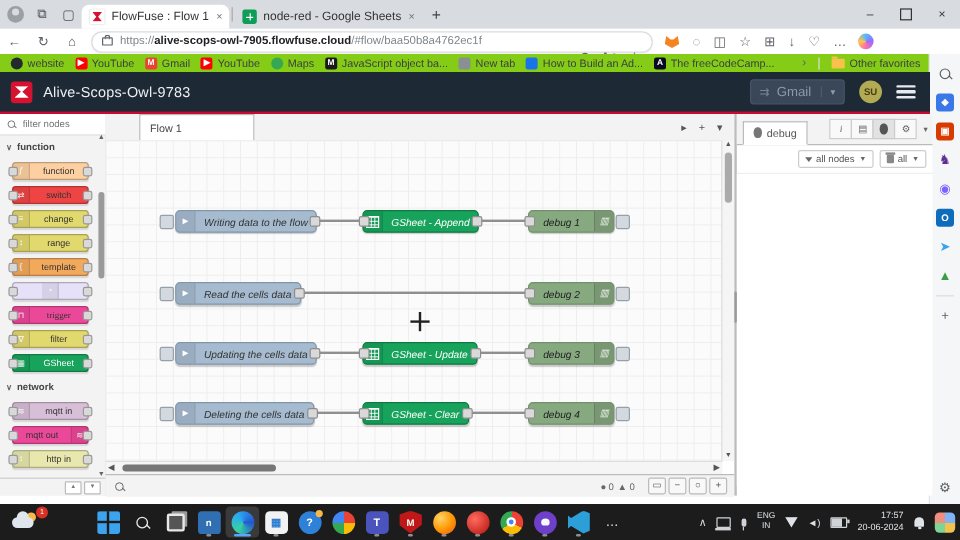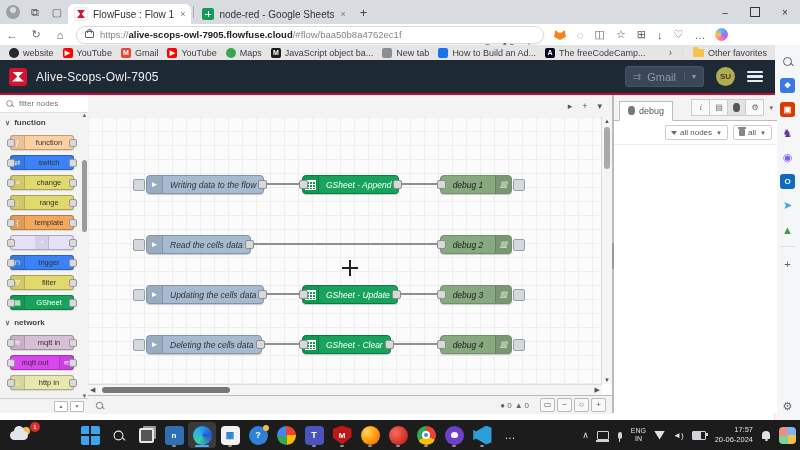--- a/index.html
+++ b/index.html
@@ -32,21 +32,21 @@
   .lock::before{content:'';position:absolute;left:1px;top:-3px;width:3px;height:3px;border:1px solid #5f6368;border-bottom:none;border-radius:3px 3px 0 0;}
   .url-scheme,.url-path{color:#80868b;}
   .url-domain{color:#202124;font-weight:bold;}
   #url-pill .spacer{flex:1;}
   .pill-ic{color:#5f6368;font-size:14px;margin-left:8px;margin-top:27px;}
   .mag{display:inline-block;width:7px;height:7px;border:1.4px solid #5f6368;border-radius:50%;position:relative;}
   .mag::after{content:'';position:absolute;left:6px;top:6px;width:4px;height:1.4px;background:#5f6368;transform:rotate(45deg);}
   .fox{width:12px;height:11px;background:#f5841f;clip-path:polygon(50% 100%,0 70%,10% 10%,40% 35%,60% 35%,90% 10%,100% 70%);margin-left:10px;}
   .bar-ic{color:#5f6368;font-size:11px;margin-left:11px;}
   .copilot{width:13px;height:13px;border-radius:50%;margin:0 8px 0 10px;background:conic-gradient(#52b9ff,#9a6bff,#ff6ea9,#ffc44d,#52b9ff);}
-  #bookmarksbar{position:absolute;left:0;top:45px;width:775px;height:15px;background:#e5e5e5;display:flex;align-items:center;font-size:9px;color:#3c4043;border-bottom:1px solid #ececec;}
+  #bookmarksbar{position:absolute;left:0;top:45px;width:775px;height:15px;background:#84cc16;display:flex;align-items:center;font-size:9px;color:#3c4043;border-bottom:1px solid #ececec;}
   .bm{display:flex;align-items:center;margin-left:9px;}
   .bm-ic{width:10px;height:10px;border-radius:2px;margin-right:4px;color:#fff;font-size:7px;line-height:10px;text-align:center;font-weight:bold;flex:0 0 10px;}
   .bm-label{white-space:nowrap;}
   #bm-overflow{margin-left:auto;color:#5f6368;font-size:10px;}
   #other-fav{display:flex;align-items:center;margin:0 8px 0 10px;border-left:1px solid #ddd;padding-left:10px;}
   .folder{width:11px;height:8px;background:#f7c14b;border-radius:1px;position:relative;margin-right:4px;}
   .folder::before{content:'';position:absolute;top:-2px;left:0;width:5px;height:2px;background:#f7c14b;border-radius:1px 1px 0 0;}
   
   #edge-sidebar{position:absolute;right:0;top:45px;width:25px;height:375px;background:#f5f6f7;border-left:1px solid #e4e4e4;display:flex;flex-direction:column;align-items:center;}
   .sb-ic{margin-top:9px;font-size:11px;width:15px;height:15px;display:flex;align-items:center;justify-content:center;border-radius:3px;}
@@ -305,21 +305,21 @@
       <span class="sb-ic" style="background: rgb(15, 108, 189); color: rgb(255, 255, 255); font-size: 8px; font-weight: bold;">O</span>
       <span class="sb-ic" style="color: rgb(53, 163, 241);">➤</span>
       <span class="sb-ic" style="color: rgb(63, 156, 70);">▲</span>
       <span class="sb-divider"></span>
       <span class="sb-ic" style="color: rgb(95, 99, 104);">+</span>
       <span class="sb-gear sb-ic" style="margin-top:auto">⚙</span>
   </div>
 
   <div id="nr-header">
     <span id="nr-logo"></span>
-    <span id="nr-title">Alive-Scops-Owl-7905</span>
+    <span id="nr-title">Alive-Scops-Owl-9783</span>
     <div id="deploy-btn">
       <span class="deploy-ic">⇉</span>
       <span>Gmail</span>
       <span class="deploy-caret">▾</span>
     </div>
     <span id="nr-avatar">SU</span>
     <span id="nr-burger">
         <i></i>
         <i></i>
         <i></i>
@@ -337,21 +337,21 @@
           <div class="pal-cat">
             <span class="pal-chev">∨</span>
             <span>function</span>
           </div>
           <div class="pal-node" style="background: rgb(253, 208, 162);">
             <span class="pal-ic">ƒ</span>
             <span class="pal-label">function</span>
             <span class="pport l"></span>
             <span class="pport r"></span>
           </div>
-          <div class="pal-node" style="background: #3b82f6;">
+          <div class="pal-node" style="background: #ef4444;">
             <span class="pal-ic">⇄</span>
             <span class="pal-label">switch</span>
             <span class="pport l"></span>
             <span class="pport r"></span>
           </div>
           <div class="pal-node" style="background: rgb(226, 217, 110);">
             <span class="pal-ic">≡</span>
             <span class="pal-label">change</span>
             <span class="pport l"></span>
             <span class="pport r"></span>
@@ -367,21 +367,21 @@
             <span class="pal-label">template</span>
             <span class="pport l"></span>
             <span class="pport r"></span>
           </div>
           <div class="pal-node" style="background: rgb(230, 224, 248); flex-direction: column;">
             <span class="pal-ic">◔</span>
             <span class="pal-label">delay</span>
             <span class="pport l"></span>
             <span class="pport r"></span>
           </div>
-          <div class="pal-node" style="background: #3b82f6;">
+          <div class="pal-node" style="background: #ec4899; font-family: Liberation Serif, serif;">
             <span class="pal-ic">⊓</span>
             <span class="pal-label">trigger</span>
             <span class="pport l"></span>
             <span class="pport r"></span>
           </div>
           <div class="pal-node" style="background: rgb(226, 217, 110);">
             <span class="pal-ic">∇</span>
             <span class="pal-label">filter</span>
             <span class="pport l"></span>
             <span class="pport r"></span>
@@ -395,21 +395,21 @@
           <div class="pal-cat">
             <span class="pal-chev">∨</span>
             <span>network</span>
           </div>
           <div class="pal-node" style="background: rgb(216, 191, 216);">
             <span class="pal-ic">≋</span>
             <span class="pal-label">mqtt in</span>
             <span class="pport l"></span>
             <span class="pport r"></span>
           </div>
-          <div class="pal-node rev" style="background: #d946ef;">
+          <div class="pal-node rev" style="background: #ec4899;">
             <span class="pal-ic">≋</span>
             <span class="pal-label">mqtt out</span>
             <span class="pport l"></span>
             <span class="pport r"></span>
           </div>
           <div class="pal-node" style="background: rgb(231, 231, 174);">
             <span class="pal-ic">↕</span>
             <span class="pal-label">http in</span>
             <span class="pport l"></span>
             <span class="pport r"></span>
@@ -421,20 +421,23 @@
         <span class="arr" style="bottom:0">▼</span>
       </div>
       <div id="palette-footer">
         <span class="pf-btn">▲</span>
         <span class="pf-btn">▼</span>
       </div>
     </div>
 
     <div id="canvas-wrap">
       <div id="flowtabs">
+        <div id="flowtab-active">
+          <span>Flow 1</span>
+        </div>
         <div id="flowtab-controls">
           <span>▸</span>
           <span>+</span>
           <span>▾</span>
         </div>
       </div>
       <div id="canvas">
         <div id="canvas-nodes">
             <div class="flow-row" style="top: 58px;">
               <div class="wire"></div>

